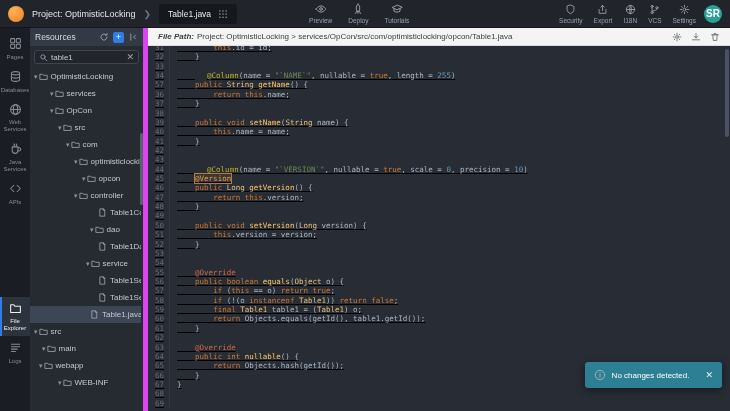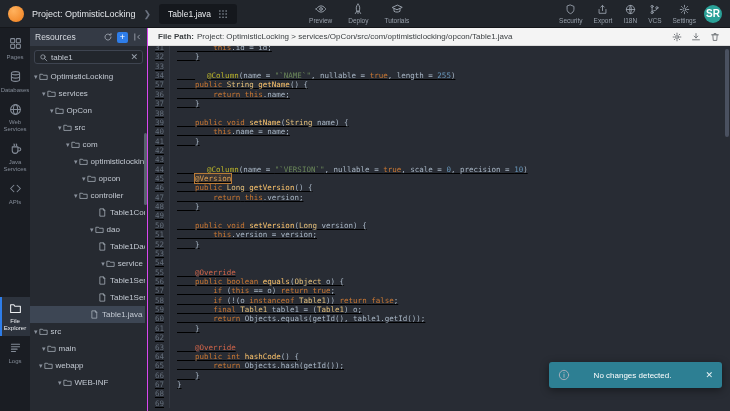--- a/index.html
+++ b/index.html
@@ -18,21 +18,21 @@
   .hright{display:flex;gap:11px;margin-left:auto;align-items:center;}
   .avatar{width:18px;height:18px;border-radius:50%;background:#2aa198;color:#fff;font-size:10px;font-weight:bold;display:flex;align-items:center;justify-content:center;cursor:pointer;}
 
   
   .rail{position:absolute;left:0;top:28px;bottom:0;width:30px;background:#1a1d23;display:flex;flex-direction:column;align-items:stretch;padding:4px 0 42px 0;}
   .ritem{padding:5px 0 4px;display:flex;flex-direction:column;align-items:center;gap:2px;color:#838b97;font-size:6px;text-align:center;cursor:pointer;line-height:1.15;}
   .ritem.active{background:#2d333d;color:#eceef1;box-shadow:inset 2px 0 0 #2e7de9;}
   .rspacer{flex:1;}
 
   
-  .res{position:absolute;left:30px;top:28px;bottom:0;width:118px;background:#262a31;border-right:1px solid #d946ef;}
+  .res{position:absolute;left:30px;top:28px;bottom:0;width:118px;background:#262a31;border-right:5px solid #d946ef;}
   .resh{height:18px;background:#343a45;display:flex;align-items:center;padding:0 5px;gap:4px;color:#d6dae0;font-size:8.5px;}
   .resh .sp{margin-left:auto;}
   .icbtn{color:#a7aeb9;display:flex;cursor:pointer;}
   .addbtn{width:11px;height:11px;background:#2e7de9;color:#fff;border-radius:2px;font-size:9px;line-height:10px;text-align:center;cursor:pointer;}
   .srow{margin:4px;height:14px;border:1px solid #3e4450;border-radius:3px;display:flex;align-items:center;padding:0 4px;gap:3px;color:#9aa3ae;background:#22262c;}
   .srow input{flex:1;min-width:0;background:transparent;border:0;outline:0;color:#c3c9d2;font-size:8px;font-family:"Liberation Sans",sans-serif;}
   .tree{position:absolute;left:0;right:2px;top:40px;bottom:0;overflow:hidden;}
   .trow{height:17px;display:flex;align-items:center;font-size:8px;color:#c3c9d2;white-space:nowrap;overflow:hidden;cursor:pointer;padding-right:2px;}
   .trow.sel{background:#3d4654;}
   .trow .chev{font-size:7px;color:#8a919d;margin-right:1px;flex:none;}
@@ -55,21 +55,21 @@
   .tk-t{color:#e5c07b;}
   .tk-m{color:#ffc66d;}
   .tk-s{color:#6a8759;}
   .tk-n{color:#6897bb;}
   .tk-a{color:#bbb529;padding-left:12px;}
   .tk-o{color:#d1654a;}
   .tk-b{color:#e0a050;outline:1px solid #b97a36;background:rgba(185,122,54,.14);}
   .esb{position:absolute;right:1px;top:3px;width:4px;height:88px;background:#4a5160;border-radius:2px;cursor:pointer;}
 
   
-  .toast{position:absolute;right:8px;bottom:23px;height:26px;background:#2d7f93;border-radius:3px;display:flex;align-items:center;gap:24px;padding:0 9px;color:#fff;font-size:8px;box-shadow:0 2px 8px rgba(0,0,0,.45);font-family:"Liberation Sans",sans-serif;}
+  .toast{position:absolute;right:8px;bottom:23px;height:26px;background:#2d7f93;border-radius:3px;display:flex;align-items:center;gap:6px;padding:0 9px;color:#fff;font-size:8px;box-shadow:0 2px 8px rgba(0,0,0,.45);font-family:"Liberation Sans",sans-serif;}
   .toast .tx{white-space:nowrap;}
   .toast .cl2{margin-left:10px;font-size:9px;cursor:pointer;color:#eaf4f6;}
 </style>
 </head>
 <body>
 
 <div class="screen">
 
   <div class="hdr">
     <div class="logo"></div>
@@ -244,21 +244,21 @@
     <div class="tree">
         <div class="trow" style="padding-left: 4px;">
           <span class="chev">▾</span>
           <span class="fico">
             <svg width="9" height="9" viewBox="0 0 16 16" fill="none" stroke="currentColor" stroke-width="1.3" stroke-linecap="round" stroke-linejoin="round">
               <path d="M1.5 12.5V4h4.8l1.4 1.8h6.8v6.7z"></path>
             </svg>
           </span>
           <span>OptimisticLocking</span>
         </div>
-        <div class="trow" style="padding-left: 12px;">
+        <div class="trow" style="padding-left: 20px;">
           <span class="chev">▾</span>
           <span class="fico">
             <svg width="9" height="9" viewBox="0 0 16 16" fill="none" stroke="currentColor" stroke-width="1.3" stroke-linecap="round" stroke-linejoin="round">
               <path d="M1.5 12.5V4h4.8l1.4 1.8h6.8v6.7z"></path>
             </svg>
           </span>
           <span>services</span>
         </div>
         <div class="trow" style="padding-left: 20px;">
           <span class="chev">▾</span>
@@ -334,21 +334,21 @@
         </div>
         <div class="trow" style="padding-left: 68px;">
           <span class="fico">
             <svg width="9" height="9" viewBox="0 0 16 16" fill="none" stroke="currentColor" stroke-width="1.3" stroke-linecap="round" stroke-linejoin="round">
               <path d="M4 1.5h5.5L12 4v10.5H4z"></path>
               <path d="M9.5 1.5V4H12"></path>
             </svg>
           </span>
           <span>Table1Dao.java</span>
         </div>
-        <div class="trow" style="padding-left: 56px; justify-content: flex-end;">
+        <div class="trow" style="padding-left: 56px;">
           <span class="chev">▾</span>
           <span class="fico">
             <svg width="9" height="9" viewBox="0 0 16 16" fill="none" stroke="currentColor" stroke-width="1.3" stroke-linecap="round" stroke-linejoin="round">
               <path d="M1.5 12.5V4h4.8l1.4 1.8h6.8v6.7z"></path>
             </svg>
           </span>
           <span>service</span>
         </div>
         <div class="trow" style="padding-left: 68px;">
           <span class="fico">
@@ -411,21 +411,21 @@
               <path d="M1.5 12.5V4h4.8l1.4 1.8h6.8v6.7z"></path>
             </svg>
           </span>
           <span>WEB-INF</span>
         </div>
       </div>
     <div class="tsb"></div>
   </div>
 
   <div class="fbar">
-    <span style="font-weight:bold;">File Path:</span>
+    <span style="font-weight:bold;font-style:italic;">File Path:</span>
     <span>Project: OptimisticLocking &gt; services/OpCon/src/com/optimisticlocking/opcon/Table1.java</span>
     <span class="fico">
         <span>
           <svg width="10" height="10" viewBox="0 0 16 16" fill="none" stroke="currentColor" stroke-width="1.3" stroke-linecap="round" stroke-linejoin="round">
             <circle cx="8" cy="8" r="2.2"></circle>
             <path d="M8 1.8v2M8 12.2v2M1.8 8h2M12.2 8h2M3.6 3.6l1.4 1.4M11 11l1.4 1.4M12.4 3.6 11 5M5 11l-1.4 1.4"></path>
           </svg>
         </span>
         <span>
           <svg width="10" height="10" viewBox="0 0 16 16" fill="none" stroke="currentColor" stroke-width="1.3" stroke-linecap="round" stroke-linejoin="round">
@@ -570,21 +570,21 @@
         <div class="cl">
           <span class="ln">62</span>
           <span class="ct"></span>
         </div>
         <div class="cl">
           <span class="ln">63</span>
           <span class="ct"><span class="tk-p">    </span><span class="tk-o">@Override</span></span>
         </div>
         <div class="cl">
           <span class="ln">64</span>
-          <span class="ct"><span class="tk-p">    </span><span class="tk-k">public</span><span class="tk-p"> </span><span class="tk-k">int</span><span class="tk-p"> </span><span class="tk-m">hashCode</span><span class="tk-p">() {</span></span>
+          <span class="ct"><span class="tk-p">    </span><span class="tk-k">public</span><span class="tk-p"> </span><span class="tk-k">int</span><span class="tk-p"> </span><span class="tk-m">nullable</span><span class="tk-p">() {</span></span>
         </div>
         <div class="cl">
           <span class="ln">65</span>
           <span class="ct"><span class="tk-p">        </span><span class="tk-k">return</span><span class="tk-p"> Objects.hash(getId());</span></span>
         </div>
         <div class="cl">
           <span class="ln">66</span>
           <span class="ct"><span class="tk-p">    }</span></span>
         </div>
         <div class="cl">

